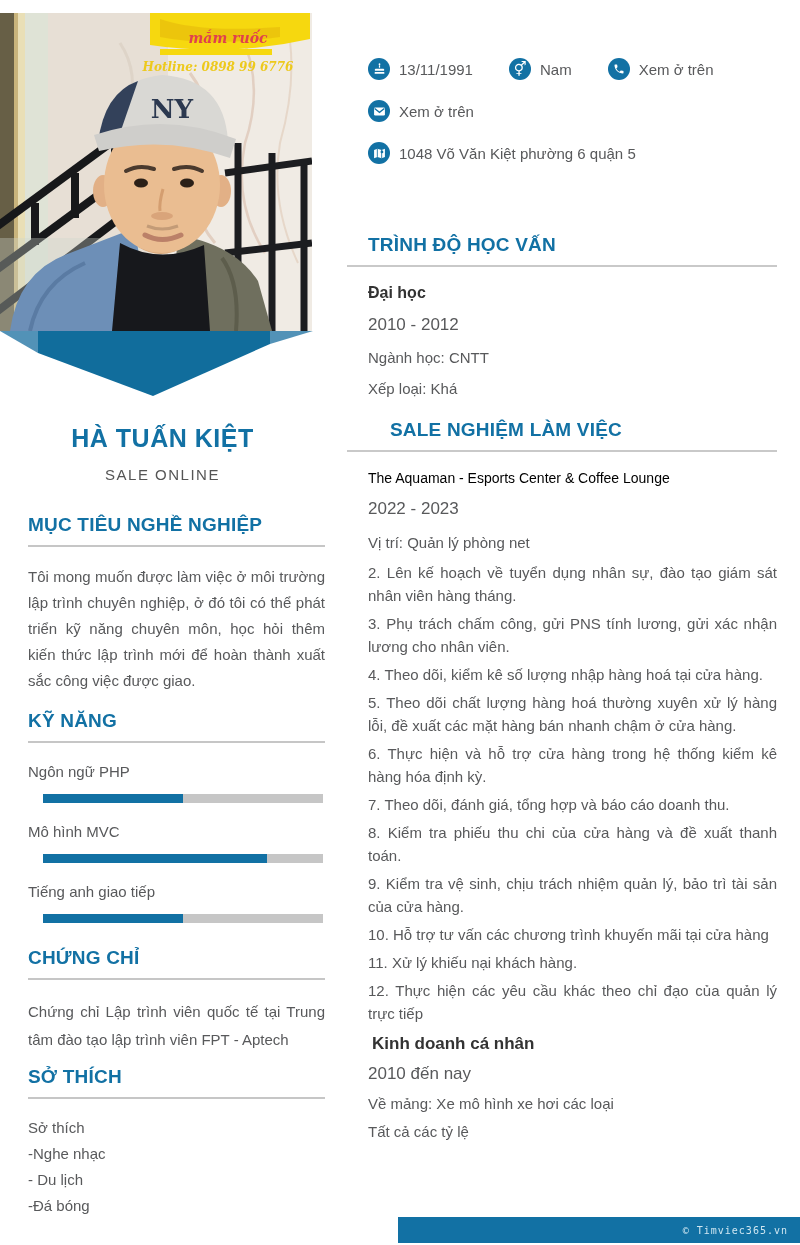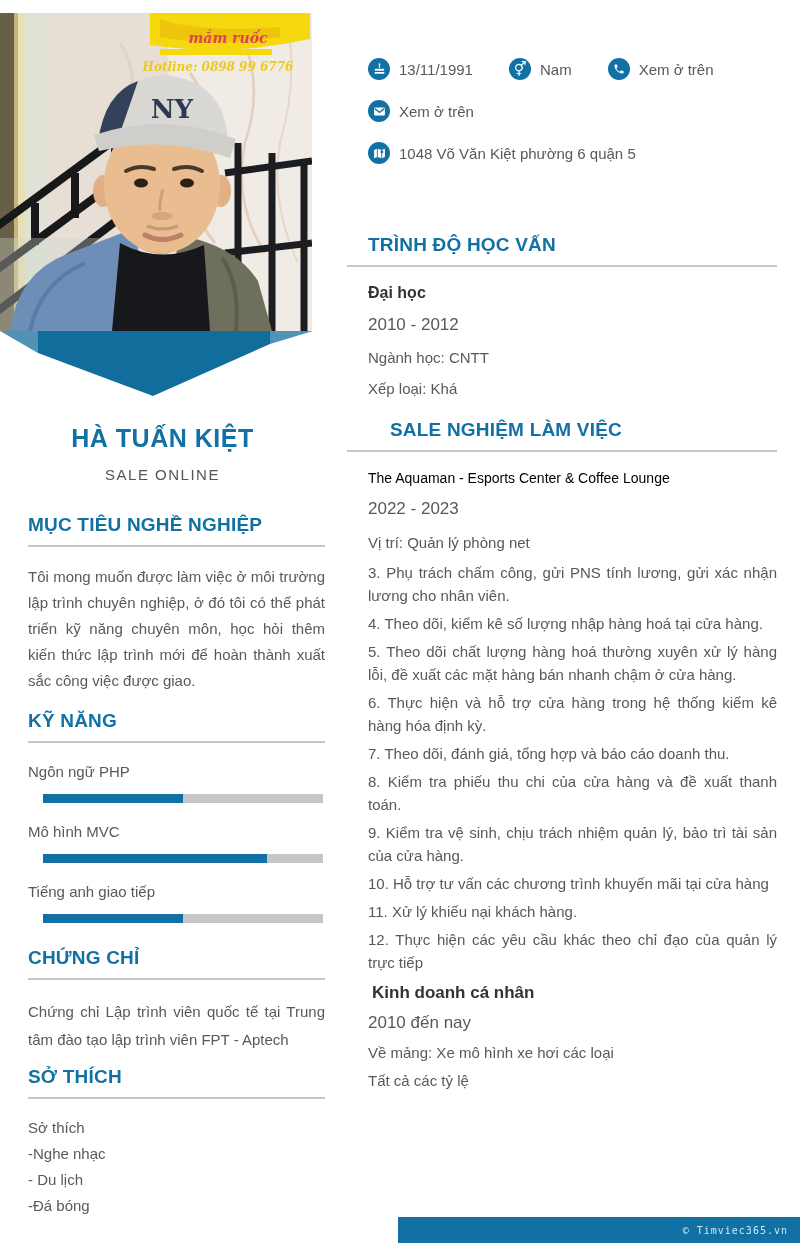--- a/index.html
+++ b/index.html
@@ -285,20 +285,21 @@
     </section>
 
     <section class="sec-exp">
       <h2 class="rhead indent">SALE NGHIỆM LÀM VIỆC</h2>
       <hr class="rrule">
       <div class="exp-body">
         <div class="job-title">The Aquaman - Esports Center &amp; Coffee Lounge</div>
         <div class="job-period">2022 - 2023</div>
         <div class="job-pos">Vị trí: Quản lý phòng net</div>
         <div id="duties" class="duties">
+            <div class="duty">2. Lên kế hoạch về tuyển dụng nhân sự, đào tạo giám sát nhân viên hàng tháng.</div>
             <div class="duty">3. Phụ trách chấm công, gửi PNS tính lương, gửi xác nhận lương cho nhân viên.</div>
             <div class="duty">4. Theo dõi, kiểm kê số lượng nhập hàng hoá tại cửa hàng.</div>
             <div class="duty">5. Theo dõi chất lượng hàng hoá thường xuyên xử lý hàng lỗi, đề xuất các mặt hàng bán nhanh chậm ở cửa hàng.</div>
             <div class="duty">6. Thực hiện và hỗ trợ cửa hàng trong hệ thống kiểm kê hàng hóa định kỳ.</div>
             <div class="duty">7. Theo dõi, đánh giá, tổng hợp và báo cáo doanh thu.</div>
             <div class="duty">8. Kiểm tra phiếu thu chi của cửa hàng và đề xuất thanh toán.</div>
             <div class="duty">9. Kiểm tra vệ sinh, chịu trách nhiệm quản lý, bảo trì tài sản của cửa hàng.</div>
             <div class="duty">10. Hỗ trợ tư vấn các chương trình khuyến mãi tại cửa hàng</div>
             <div class="duty">11. Xử lý khiếu nại khách hàng.</div>
             <div class="duty">12. Thực hiện các yêu cầu khác theo chỉ đạo của quản lý trực tiếp</div>

